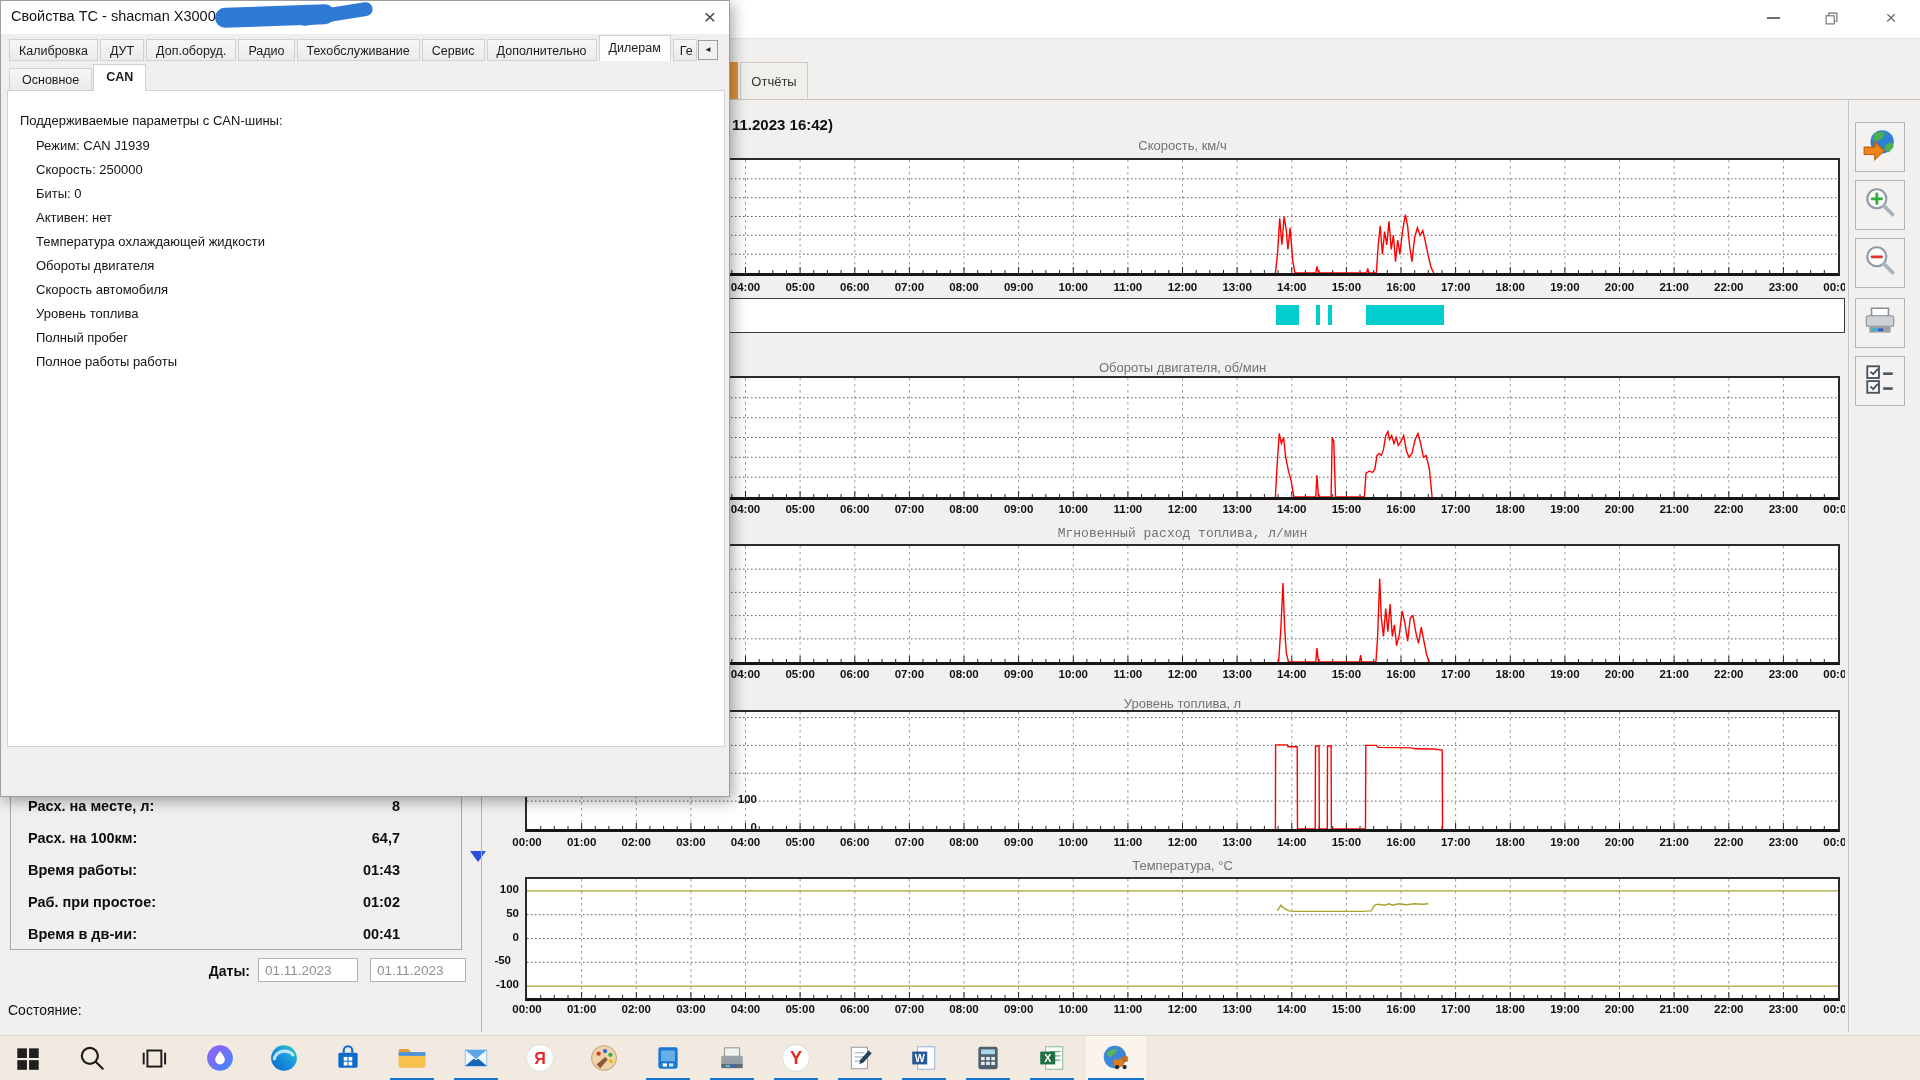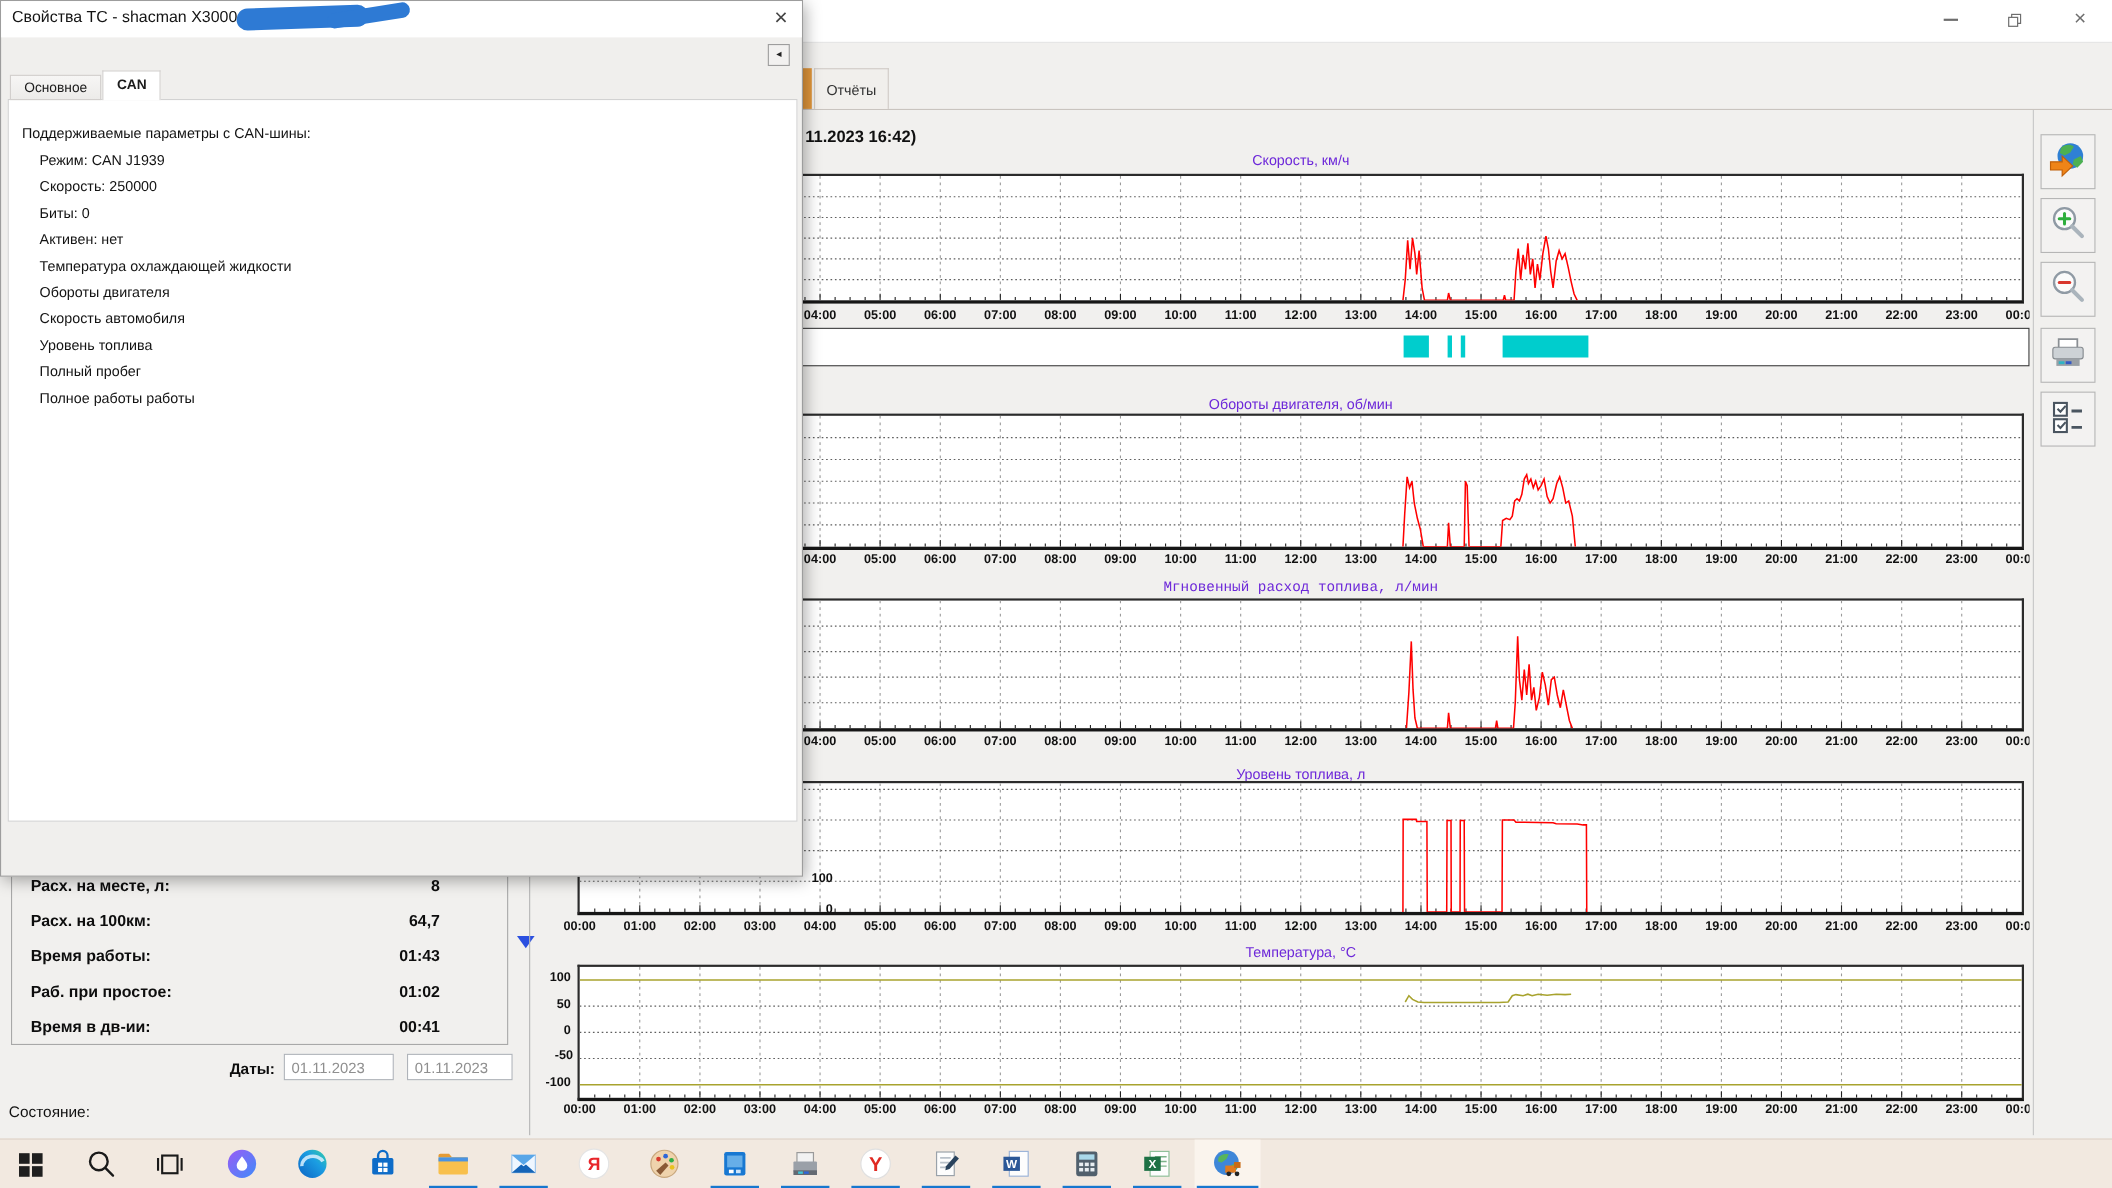--- a/index.html
+++ b/index.html
@@ -8,21 +8,21 @@
   
   .titlebar{position:absolute;left:0;top:0;width:1920px;height:38px;background:#ffffff;border-bottom:1px solid #e4e4e4;}
   .winbtn{position:absolute;top:6px;width:30px;height:24px;display:flex;align-items:center;justify-content:center;color:#6e6e6e;}
   .tabline{position:absolute;left:730px;top:99px;width:1190px;height:0;border-top:1px solid #c9c4bf;}
   .orange-edge{position:absolute;left:729px;top:62px;width:9px;height:37px;background:#e2973b;}
   .reports-tab{position:absolute;left:740px;top:62px;width:68px;height:37px;background:#f1efec;border:1px solid #cfcac5;border-bottom:none;box-sizing:border-box;
     display:flex;align-items:center;justify-content:center;font-size:13px;color:#333;}
   .report-header{position:absolute;left:732px;top:116px;font-size:15px;font-weight:bold;color:#101010;}
 
   
-  .chart-title{position:absolute;left:527px;width:1311px;text-align:center;font-size:13px;color:#6d28d9;}
+  .chart-title{position:absolute;left:527px;width:1311px;text-align:center;font-size:13px;color:#737373;}
   .plot{position:absolute;left:525px;background:#fff;border:2px solid #2b2b2b;border-bottom:3px solid #161616;box-sizing:content-box;}
   .xlabels{position:absolute;left:481px;width:1364px;height:16px;overflow:hidden;}
   .xlabel{position:absolute;width:44px;text-align:center;font-size:11.5px;font-weight:bold;color:#111;}
   .ytick{position:absolute;width:57px;text-align:right;font-size:11.5px;font-weight:bold;color:#111;}
   .moves-box{position:absolute;left:527px;top:298px;width:1316px;height:33px;background:#fff;border:1px solid #3a3a3a;}
   .move-bar{position:absolute;top:6px;height:20px;}
   .marker{position:absolute;left:470px;top:851px;width:0;height:0;border-left:8px solid transparent;border-right:8px solid transparent;border-top:11px solid #2b50e0;}
   .vdiv{position:absolute;width:0;border-left:1px solid #b5b5b5;}
 
   
@@ -858,21 +858,21 @@
         <div class="xlabel" style="left: 1061.88px;">19:00</div>
         <div class="xlabel" style="left: 1116.5px;">20:00</div>
         <div class="xlabel" style="left: 1171.12px;">21:00</div>
         <div class="xlabel" style="left: 1225.75px;">22:00</div>
         <div class="xlabel" style="left: 1280.38px;">23:00</div>
         <div class="xlabel" style="left: 1335px;">00:00</div>
       </div>
       <div class="ytick" style="left: 462px; top: 882.9px;">100</div>
       <div class="ytick" style="left: 462px; top: 906.7px;">50</div>
       <div class="ytick" style="left: 462px; top: 930.5px;">0</div>
-      <div class="ytick" style="left: 464px; top: 954.3px;">-50</div>
+      <div class="ytick" style="left: 454px; top: 954.3px;">-50</div>
       <div class="ytick" style="left: 462px; top: 978.1px;">-100</div>
     </div>
   <div class="moves-box">
       <div id="moveBars">
         <div class="move-bar" style="left: 748px; width: 23px; background: rgb(0, 205, 205);"></div>
         <div class="move-bar" style="left: 788px; width: 4px; background: rgb(0, 205, 205);"></div>
         <div class="move-bar" style="left: 800px; width: 4px; background: rgb(0, 205, 205);"></div>
         <div class="move-bar" style="left: 838px; width: 78px; background: rgb(0, 205, 205);"></div>
       </div>
     </div>
@@ -935,20 +935,31 @@
       </div>
     </div>
 
   <div class="dialog">
     <div class="dlg-title">
       <span class="dlg-title-text">Свойства ТС - shacman X3000 (8</span>
       <span class="redact"></span>
       <span class="redact2"></span>
       <span class="dlg-close">×</span>
     </div>
+    <div class="dlg-tabs" id="dlgTabs">
+        <div class="dtab">Калибровка</div>
+        <div class="dtab">ДУТ</div>
+        <div class="dtab">Доп.оборуд.</div>
+        <div class="dtab">Радио</div>
+        <div class="dtab">Техобслуживание</div>
+        <div class="dtab">Сервис</div>
+        <div class="dtab">Дополнительно</div>
+        <div class="dtab active">Дилерам</div>
+        <div class="dtab clipped">Ге</div>
+      </div>
     <div class="tab-arrow" style="left:697px;">◄</div>
 
     <div class="dlg-subtabs" id="dlgSubtabs">
         <div class="stab">Основное</div>
         <div class="stab active">CAN</div>
       </div>
     <div class="dlg-content">
       <div class="can-header">Поддерживаемые параметры с CAN-шины:</div>
       <div id="canList">
           <div class="can-item" style="top: 47px;">Режим: CAN J1939</div>

